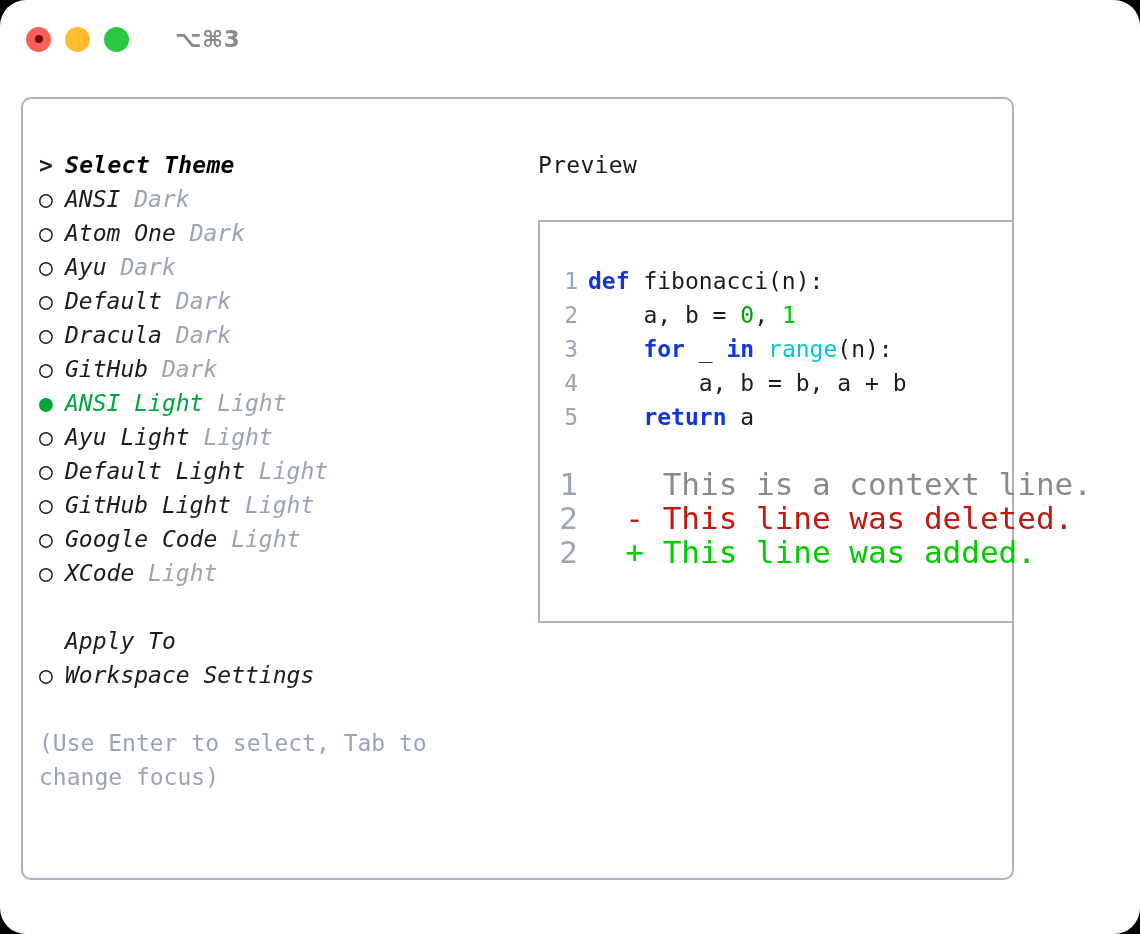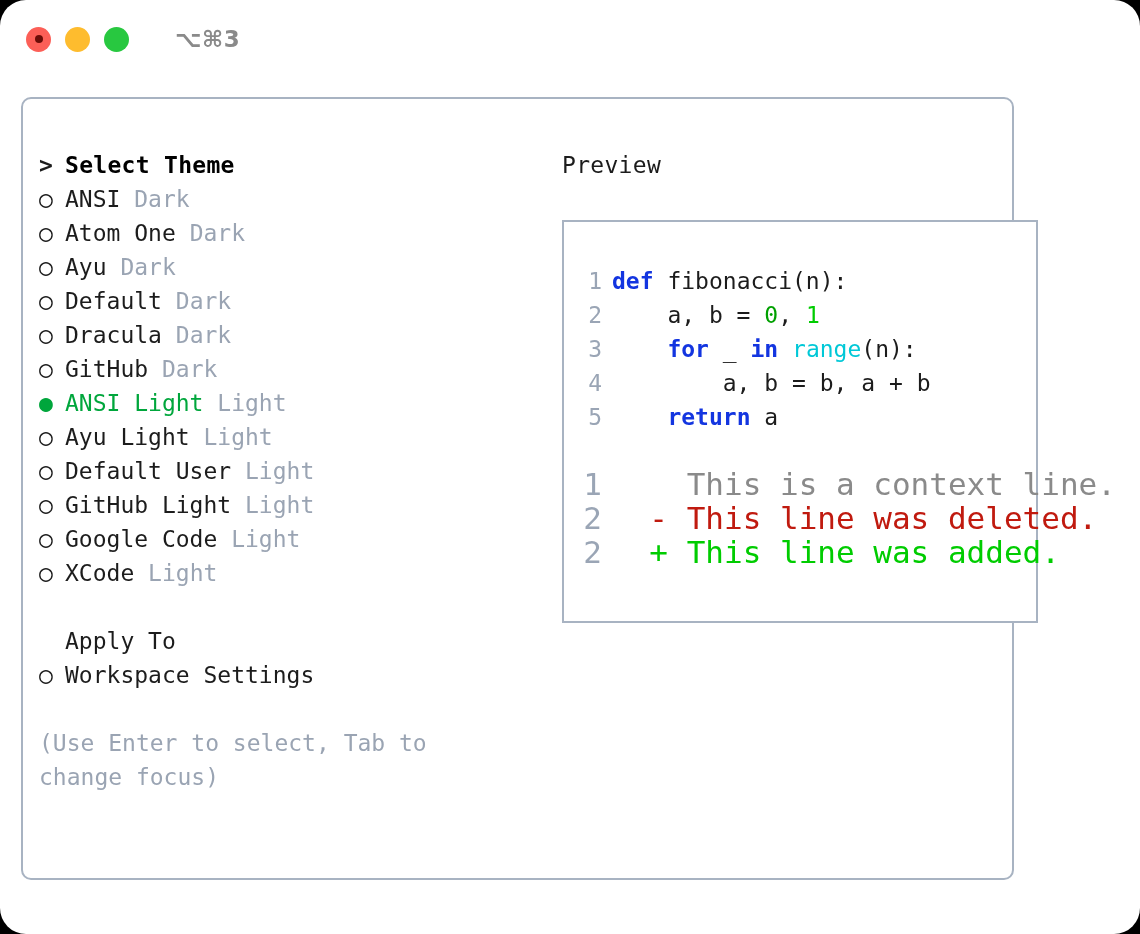--- a/index.html
+++ b/index.html
@@ -90,20 +90,21 @@
     left: 16px;
     top: 49px;
     width: 455px;
   }
   .row {
     height: 34px;
     line-height: 34px;
     font-size: 23px;
     white-space: pre;
     color: #1c1c1c;
+    font-style: italic;
   }
   .heading {
     font-weight: bold;
     color: #000000;
     letter-spacing: 0.3px;
   }
   .marker {
     display: inline-block;
     width: 26px;
     color: #1c1c1c;
@@ -120,21 +121,21 @@
     font-size: 23px;
     line-height: 34px;
     color: #9aa4b3;
     width: 415px;
     white-space: normal;
   }
 
   
   .right {
     position: absolute;
-    left: 503px;
+    left: 479px;
     top: 49px;
     width: 490px;
     padding-left: 36px;
   }
   .preview-title {
     font-size: 23px;
     line-height: 34px;
     color: #1c1c1c;
     letter-spacing: 0.3px;
   }
@@ -204,21 +205,21 @@
 
         <div id="theme-list">
             <div class="row"><span class="marker">○</span><span class="label">ANSI</span><span class="variant"> Dark</span></div>
             <div class="row"><span class="marker">○</span><span class="label">Atom One</span><span class="variant"> Dark</span></div>
             <div class="row"><span class="marker">○</span><span class="label">Ayu</span><span class="variant"> Dark</span></div>
             <div class="row"><span class="marker">○</span><span class="label">Default</span><span class="variant"> Dark</span></div>
             <div class="row"><span class="marker">○</span><span class="label">Dracula</span><span class="variant"> Dark</span></div>
             <div class="row"><span class="marker">○</span><span class="label">GitHub</span><span class="variant"> Dark</span></div>
             <div class="row"><span class="marker sel">●</span><span class="label sel">ANSI Light</span><span class="variant"> Light</span></div>
             <div class="row"><span class="marker">○</span><span class="label">Ayu Light</span><span class="variant"> Light</span></div>
-            <div class="row"><span class="marker">○</span><span class="label">Default User</span><span class="variant"> Light</span></div>
+            <div class="row"><span class="marker">○</span><span class="label">Default Light</span><span class="variant"> Light</span></div>
             <div class="row"><span class="marker">○</span><span class="label">GitHub Light</span><span class="variant"> Light</span></div>
             <div class="row"><span class="marker">○</span><span class="label">Google Code</span><span class="variant"> Light</span></div>
             <div class="row"><span class="marker">○</span><span class="label">XCode</span><span class="variant"> Light</span></div>
           </div>
 
         <div class="spacer-sm"></div>
 
         <div class="row"><span class="marker"> </span><span>Apply To</span></div>
 
         <div id="apply-list">

